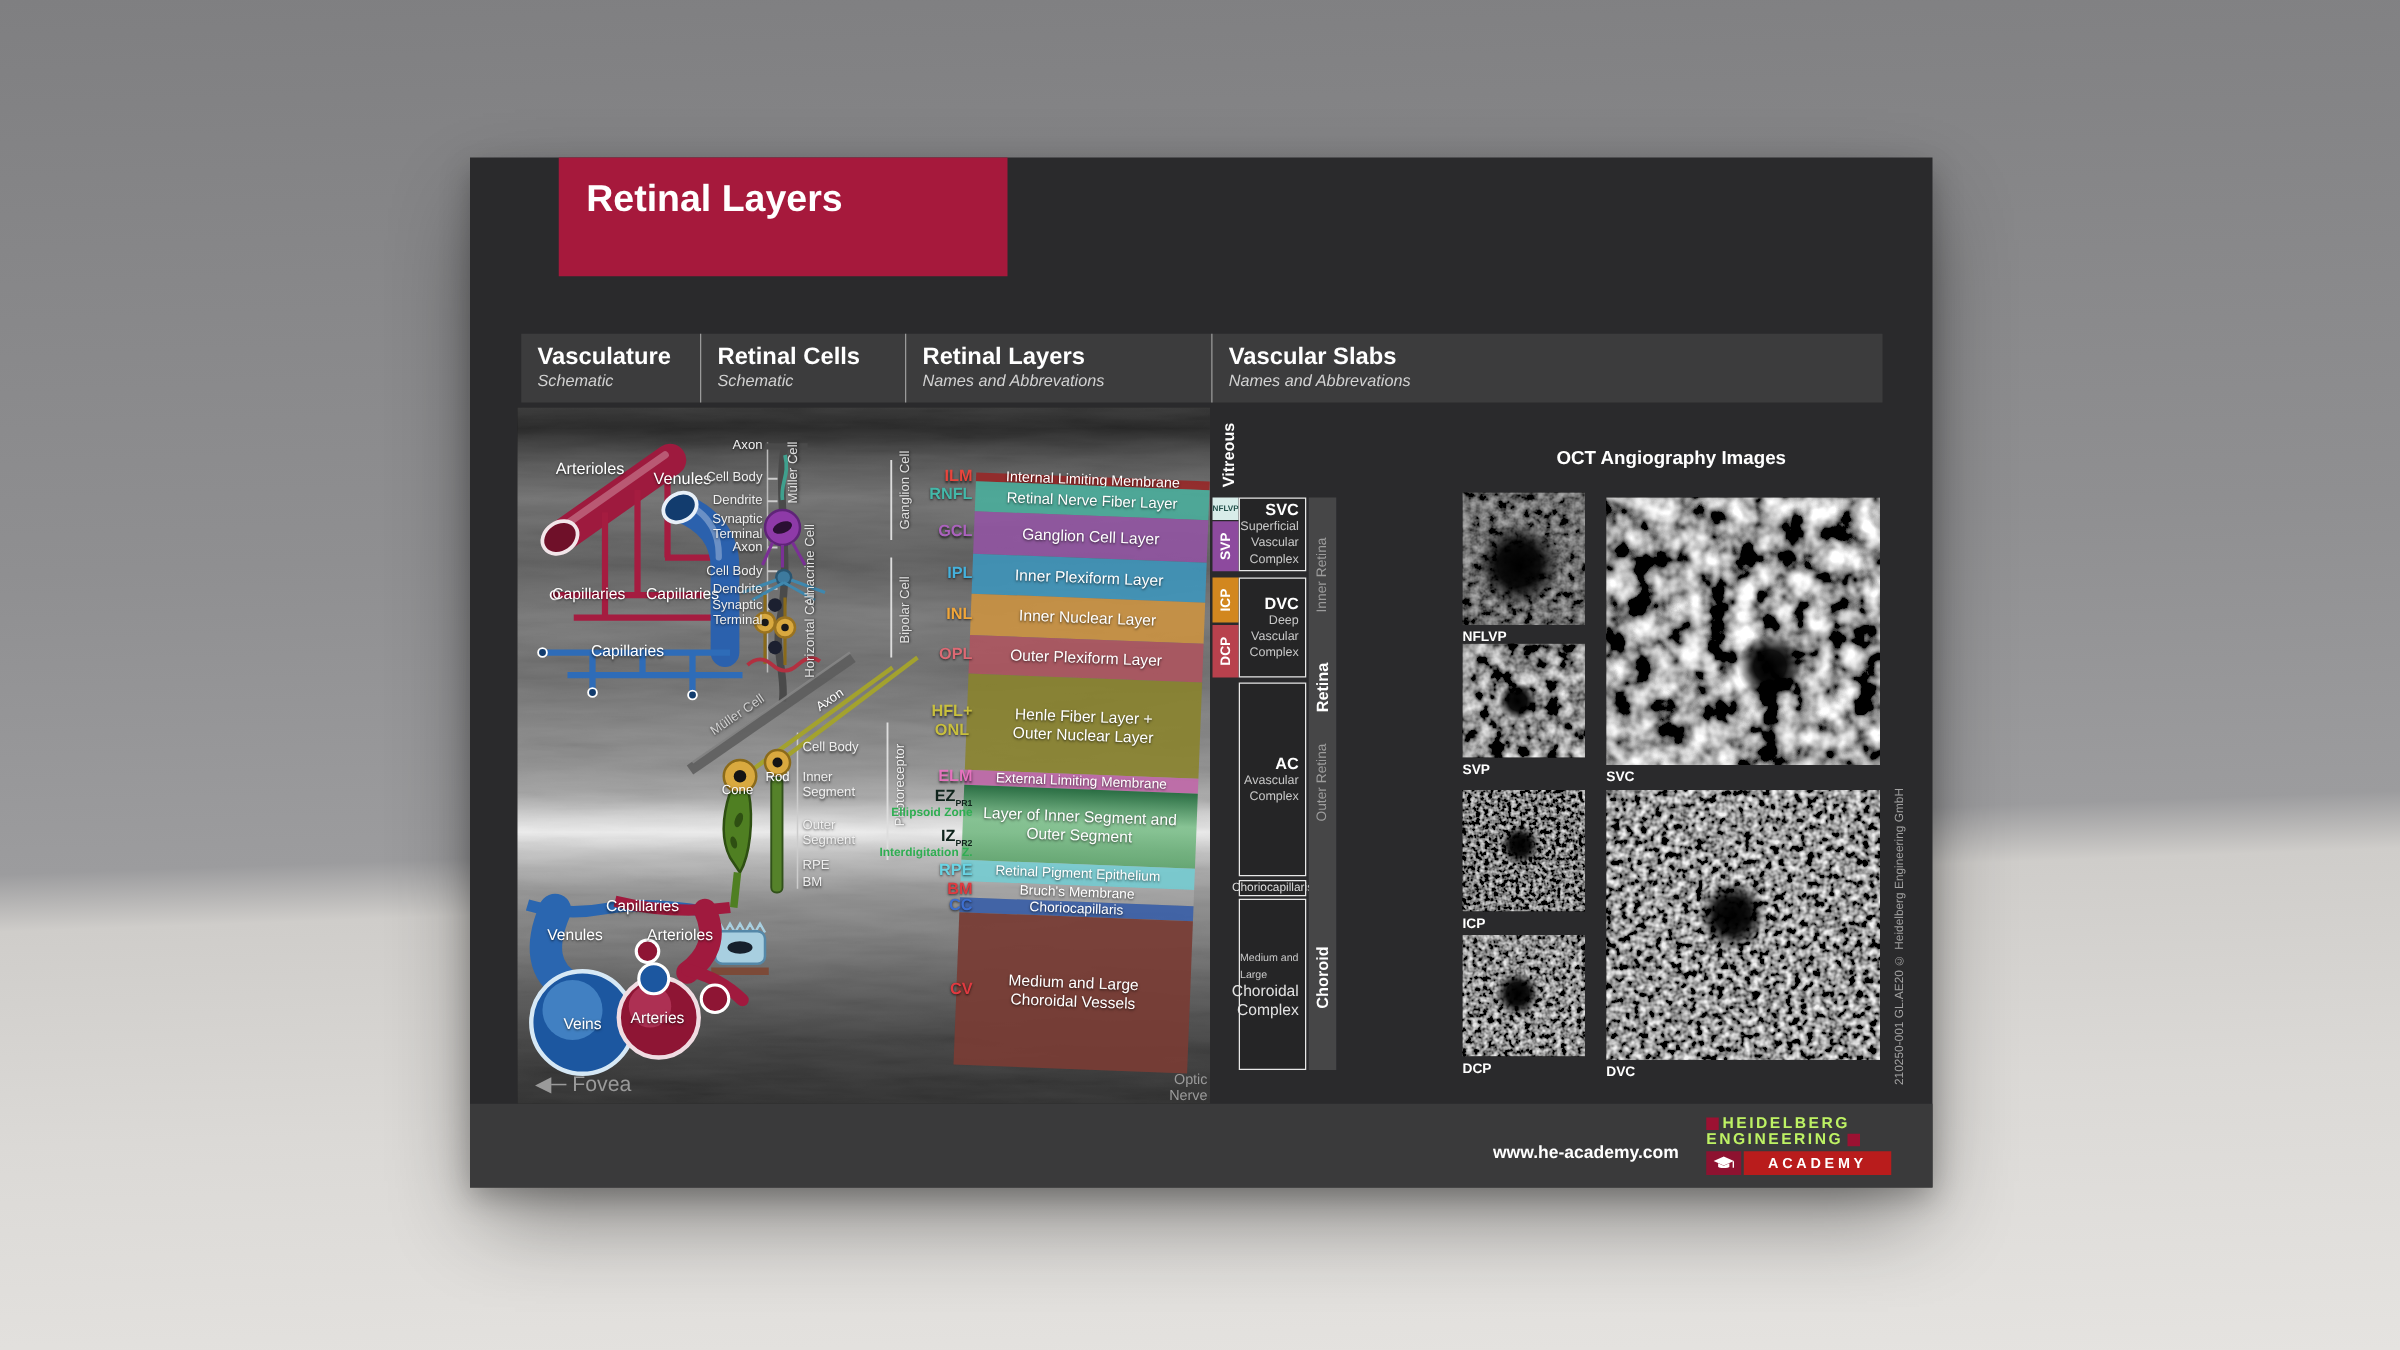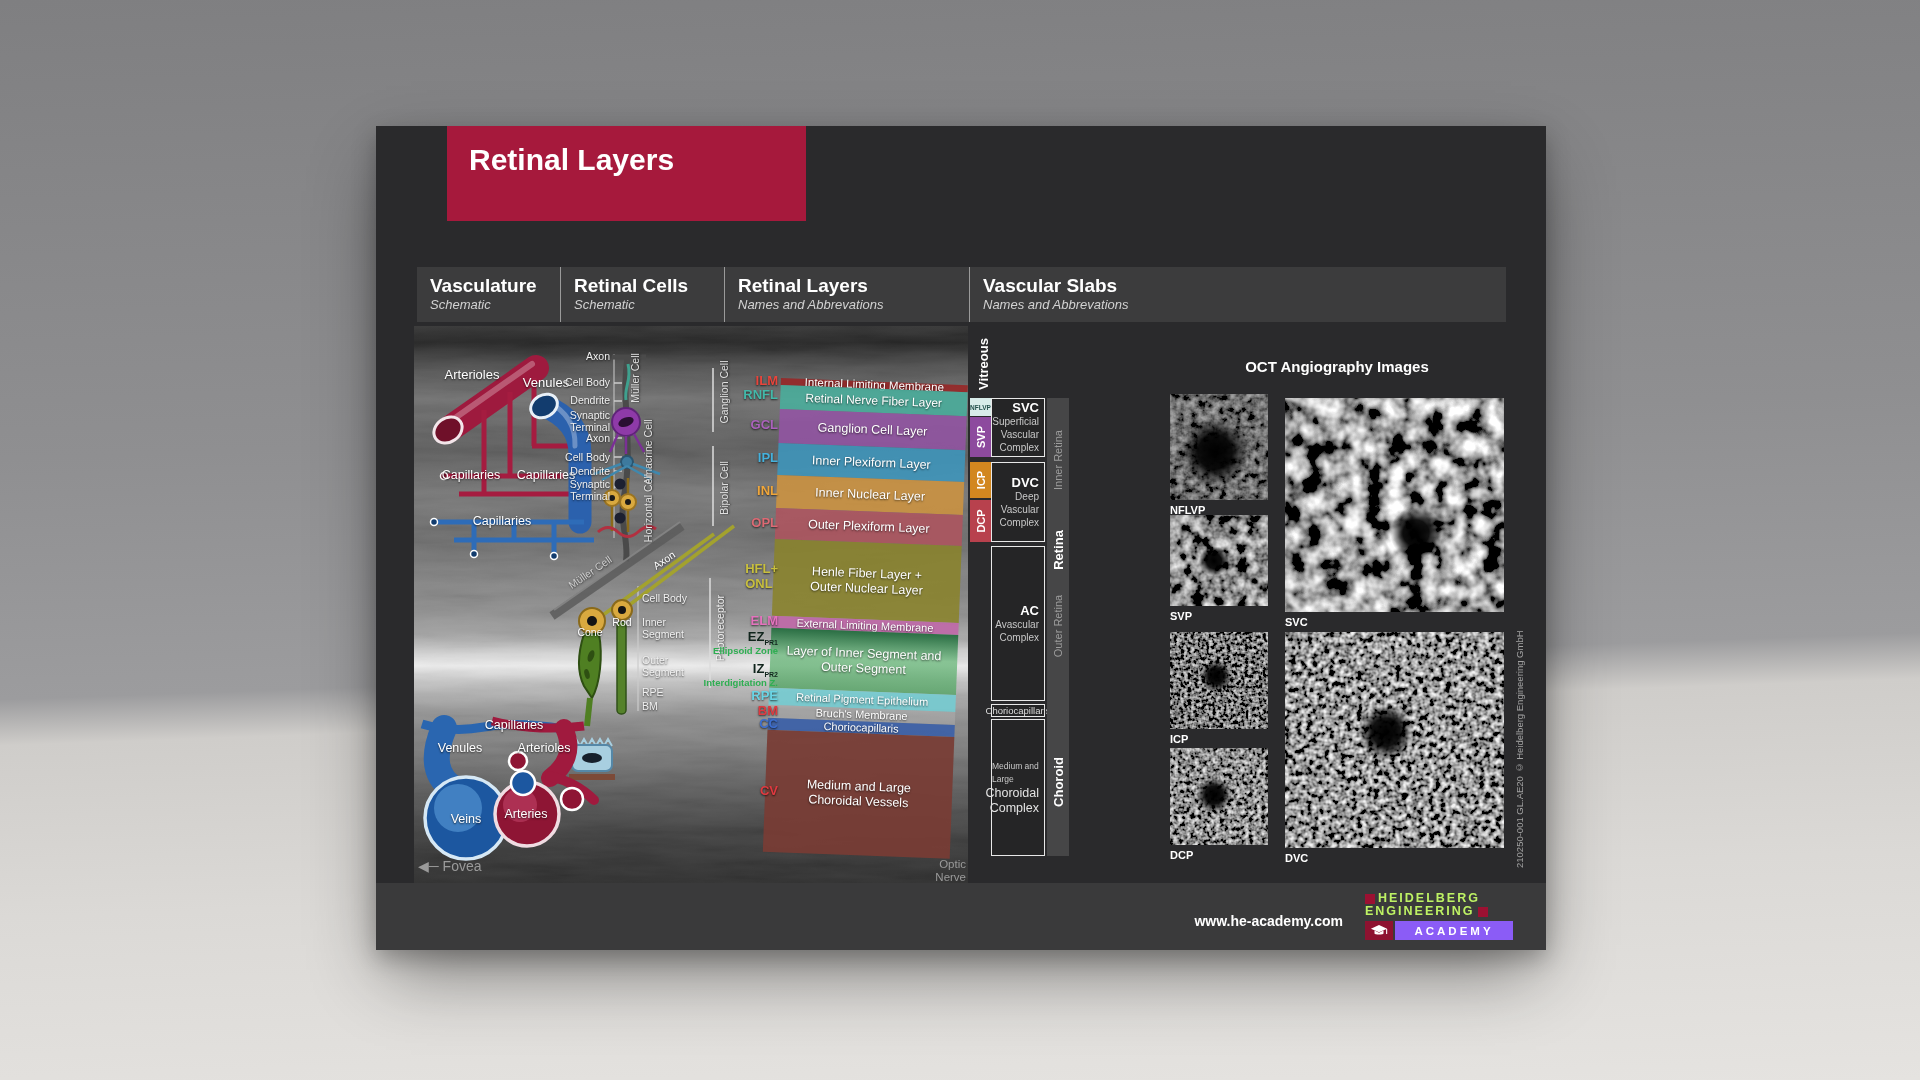--- a/index.html
+++ b/index.html
@@ -50,21 +50,21 @@
               font-size:15px;font-weight:700;color:#fff;}
   .octa-tile{position:absolute;background:#000;}
   .octa-label{position:absolute;font-size:11px;font-weight:700;color:#fff;}
   .footerbar{position:absolute;left:0;top:757px;width:1170px;height:67px;background:#3a3a3b;}
   .url{position:absolute;right:203px;top:787px;font-size:14px;font-weight:700;color:#fff;}
   .logo{position:absolute;left:989px;top:766px;width:148px;}
   .lrow{display:flex;align-items:center;gap:3px;font-size:12.5px;font-weight:700;color:#bef264;letter-spacing:2px;line-height:13px;}
   .lsq{width:10px;height:10px;background:#9c1132;flex:0 0 auto;}
   .lrow3{display:flex;margin-top:3px;height:19px;gap:2px;}
   .lcap{width:28px;background:#8e1230;display:flex;align-items:center;justify-content:center;}
-  .lacad{flex:1;background:#8b5cf6;color:#fff;font-size:11.5px;font-weight:700;letter-spacing:3px;
+  .lacad{flex:1;background:#b91c1c;color:#fff;font-size:11.5px;font-weight:700;letter-spacing:3px;
          display:flex;align-items:center;justify-content:center;}
   .sidecode{position:absolute;left:1138px;top:492px;height:250px;font-size:9.5px;color:#a2a2a2;
             writing-mode:vertical-rl;transform:rotate(180deg);white-space:nowrap;}
 </style>
 </head>
 <body>
 
 <div class="poster">
 
   <div class="titleblock" style="background:#a6193c;">
@@ -263,37 +263,37 @@
         <div class="dlab" style="left: 310px; top: 162px; font-size: 10.5px; color: rgb(224, 224, 224); transform: translate(-50%, -50%) rotate(-90deg);">Bipolar Cell</div>
         <div class="dlab" style="left: 306px; top: 302px; font-size: 10.5px; color: rgb(240, 240, 240); transform: translate(-50%, -50%) rotate(-90deg);">Photoreceptor</div>
         <div class="dlab" style="left: 176px; top: 246px; font-size: 10.5px; color: rgb(207, 207, 207); transform: translate(-50%, -50%) rotate(-34deg);">Müller Cell</div>
         <div class="dlab" style="left: 250px; top: 234px; font-size: 10.5px; color: rgb(255, 255, 255); transform: translate(-50%, -50%) rotate(-34deg);">Axon</div>
         <div class="dlab" style="left: 364px; top: 48px; font-size: 13px; color: rgb(232, 69, 60); font-weight: 700; transform: translateX(-100%); text-align: right; padding-left: 16px;">ILM</div>
         <div class="dlab" style="left: 364px; top: 62px; font-size: 13px; color: rgb(67, 184, 169); font-weight: 700; transform: translateX(-100%); text-align: right;">RNFL</div>
         <div class="dlab" style="left: 364px; top: 92px; font-size: 13px; color: rgb(171, 98, 189); font-weight: 700; transform: translateX(-100%); text-align: right;">GCL</div>
         <div class="dlab" style="left: 364px; top: 125px; font-size: 13px; color: rgb(69, 177, 220); font-weight: 700; transform: translateX(-100%); text-align: right;">IPL</div>
         <div class="dlab" style="left: 364px; top: 158px; font-size: 13px; color: rgb(240, 166, 58); font-weight: 700; transform: translateX(-100%); text-align: right;">INL</div>
         <div class="dlab" style="left: 364px; top: 190px; font-size: 13px; color: rgb(220, 106, 116); font-weight: 700; transform: translateX(-100%); text-align: right;">OPL</div>
-        <div class="dlab" style="left: 364px; top: 236px; font-size: 13px; color: rgb(200, 191, 62); font-weight: 700; transform: translateX(-100%); text-align: left;">HFL+
+        <div class="dlab" style="left: 364px; top: 236px; font-size: 13px; color: rgb(200, 191, 62); font-weight: 700; transform: translateX(-100%); text-align: center;">HFL+
 ONL</div>
         <div class="dlab" style="left: 364px; top: 288px; font-size: 13px; color: rgb(229, 115, 190); font-weight: 700; transform: translateX(-100%); text-align: right;">ELM</div>
         <div class="dlab ns" style="left: 364px; top: 304px; font-size: 13px; color: rgb(16, 36, 28); font-weight: 700; transform: translateX(-100%); text-align: right;">EZ<sub>PR1</sub></div>
         <div class="dlab ns" style="left: 364px; top: 320px; font-size: 9.5px; color: rgb(47, 174, 82); font-weight: 700; transform: translateX(-100%); text-align: center;">Ellipsoid Zone</div>
         <div class="dlab ns" style="left: 364px; top: 336px; font-size: 13px; color: rgb(16, 36, 28); font-weight: 700; transform: translateX(-100%); text-align: right;">IZ<sub>PR2</sub></div>
         <div class="dlab ns" style="left: 364px; top: 352px; font-size: 9.5px; color: rgb(47, 174, 82); font-weight: 700; transform: translateX(-100%); text-align: right;">Interdigitation Z.</div>
         <div class="dlab" style="left: 364px; top: 363px; font-size: 13px; color: rgb(106, 212, 228); font-weight: 700; transform: translateX(-100%); text-align: right;">RPE</div>
         <div class="dlab" style="left: 364px; top: 378px; font-size: 13px; color: rgb(224, 58, 64); font-weight: 700; transform: translateX(-100%); text-align: right;">BM</div>
         <div class="dlab" style="left: 364px; top: 391px; font-size: 13px; color: rgb(61, 111, 208); font-weight: 700; transform: translateX(-100%); text-align: right;">CC</div>
         <div class="dlab" style="left: 364px; top: 458px; font-size: 13px; color: rgb(224, 58, 64); font-weight: 700; transform: translateX(-100%); text-align: right;">CV</div>
         <div class="dlab" style="left: 100px; top: 392px; font-size: 12.5px; color: rgb(255, 255, 255); transform: translateX(-50%); text-align: center;">Capillaries</div>
         <div class="dlab" style="left: 46px; top: 415px; font-size: 12.5px; color: rgb(255, 255, 255); transform: translateX(-50%); text-align: center;">Venules</div>
         <div class="dlab" style="left: 130px; top: 415px; font-size: 12.5px; color: rgb(255, 255, 255); transform: translateX(-50%); text-align: center;">Arterioles</div>
         <div class="dlab" style="left: 52px; top: 486px; font-size: 12.5px; color: rgb(255, 255, 255); transform: translateX(-50%); text-align: center;">Veins</div>
         <div class="dlab" style="left: 112px; top: 481px; font-size: 12.5px; color: rgb(255, 255, 255); transform: translateX(-50%); text-align: center;">Arteries</div>
-        <div class="dlab ns" style="left: 4px; top: 532px; font-size: 14px; color: rgb(154, 154, 154);">◀─ Fovea</div>
+        <div class="dlab ns" style="left: 14px; top: 532px; font-size: 17px; color: rgb(154, 154, 154);">◀─ Fovea</div>
         <div class="dlab ns" style="left: 552px; top: 532px; font-size: 11.5px; color: rgb(154, 154, 154); transform: translateX(-100%); text-align: right;">Optic Nerve Head ─▶</div>
       </div>
   </div>
 
   <div class="vitreous">
     <span>Vitreous</span>
   </div>
 
   <div class="slabcolors">
       <div class="sc-item" style="top: 0px; height: 18px; background: rgb(216, 236, 233);">

